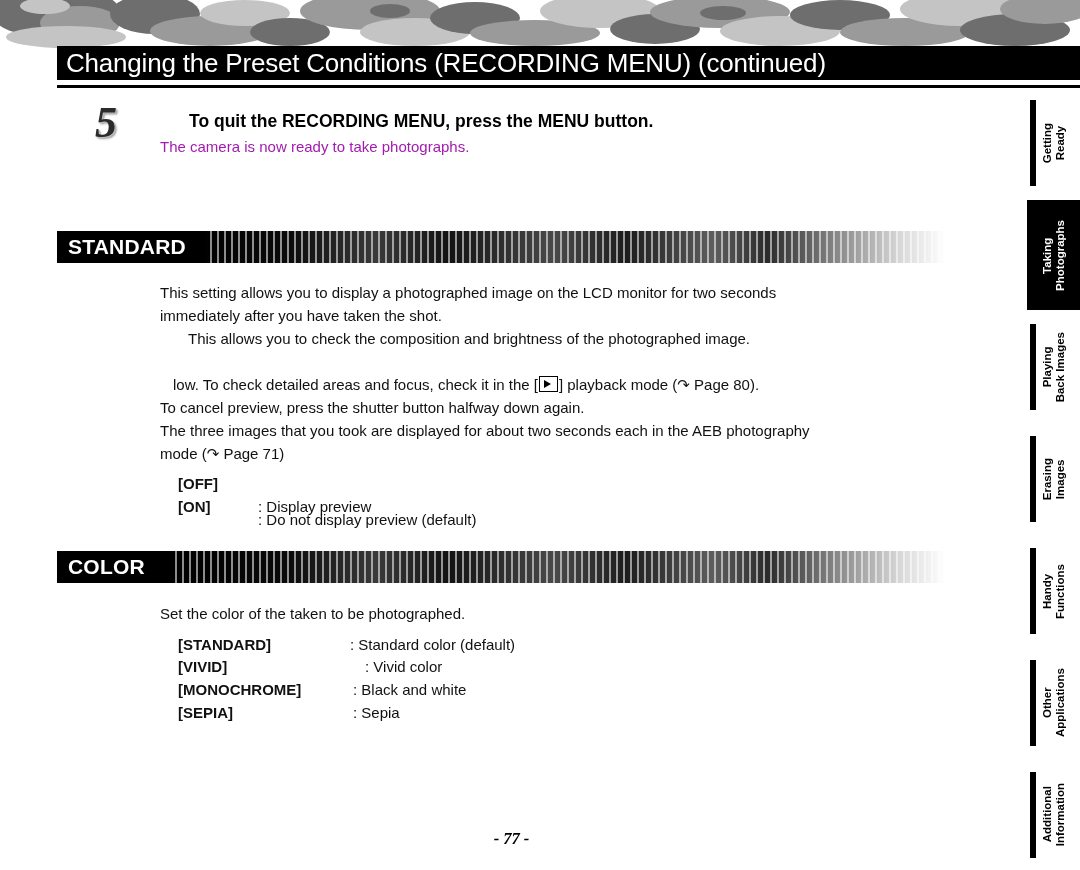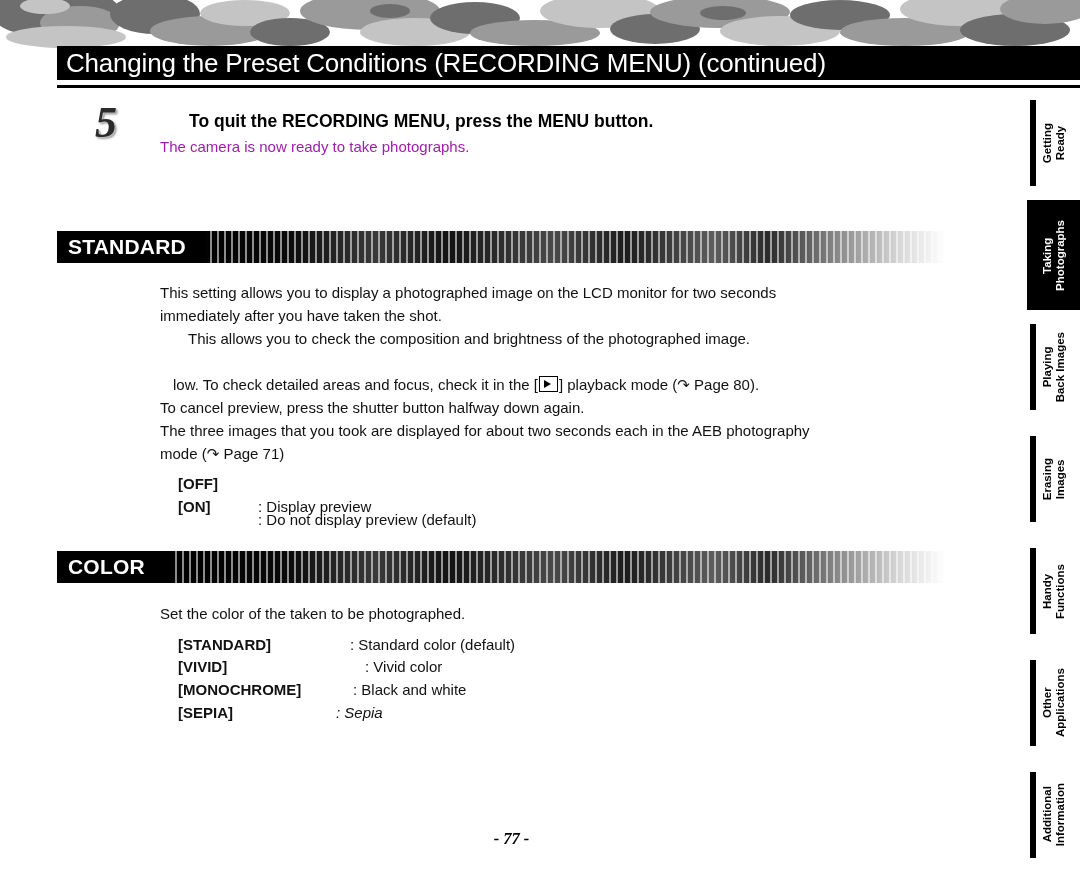--- a/index.html
+++ b/index.html
@@ -355,17 +355,17 @@
   <div class="opt-row" style="left:178px; top:570px;">
     <span class="opt-key">[VIVID]</span>
     <span class="opt-val" style="left:175px;margin-left:12px;">: Vivid color</span>
   </div>
   <div class="opt-row" style="left:178px; top:593px;">
     <span class="opt-key">[MONOCHROME]</span>
     <span class="opt-val" style="left:175px;">: Black and white</span>
   </div>
   <div class="opt-row" style="left:178px; top:616px;">
     <span class="opt-key">[SEPIA]</span>
-    <span class="opt-val" style="left:158px;font-style:italic;">: Sepia</span>
+    <span class="opt-val" style="left:175px;">: Sepia</span>
   </div>
 
   <div class="page-num">- 77 -</div>
 </div>
 
 </body></html>

